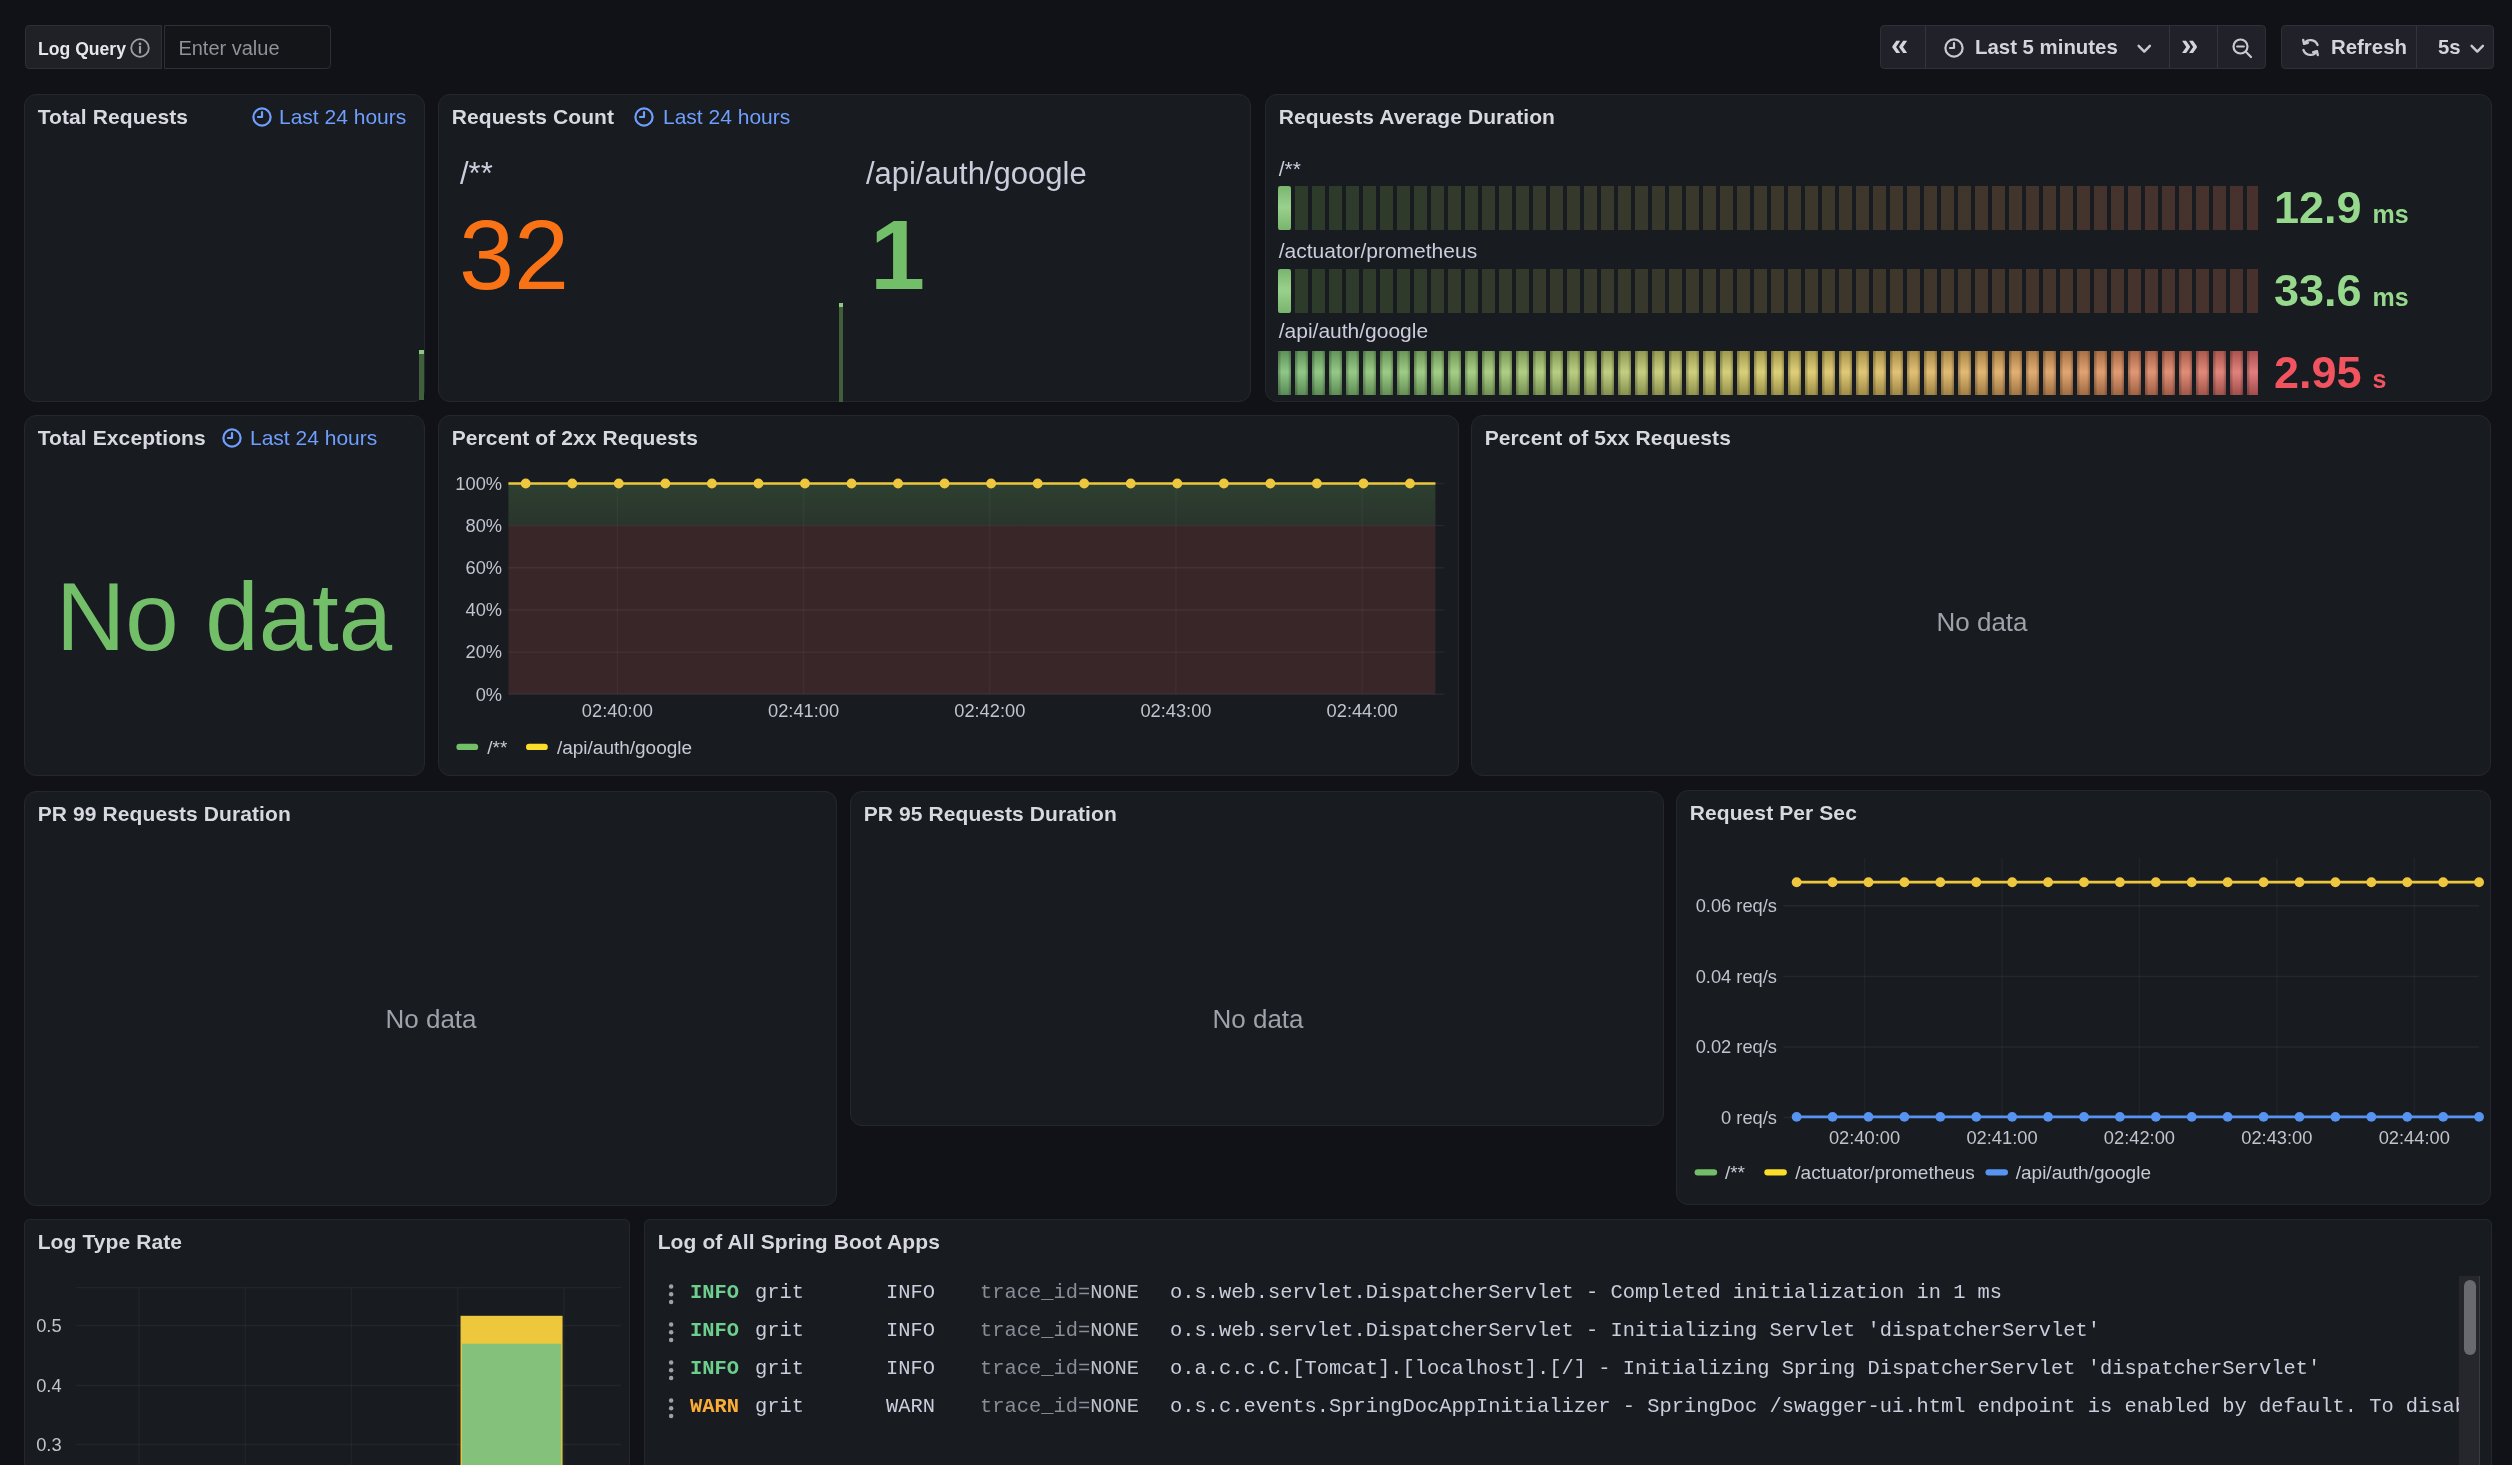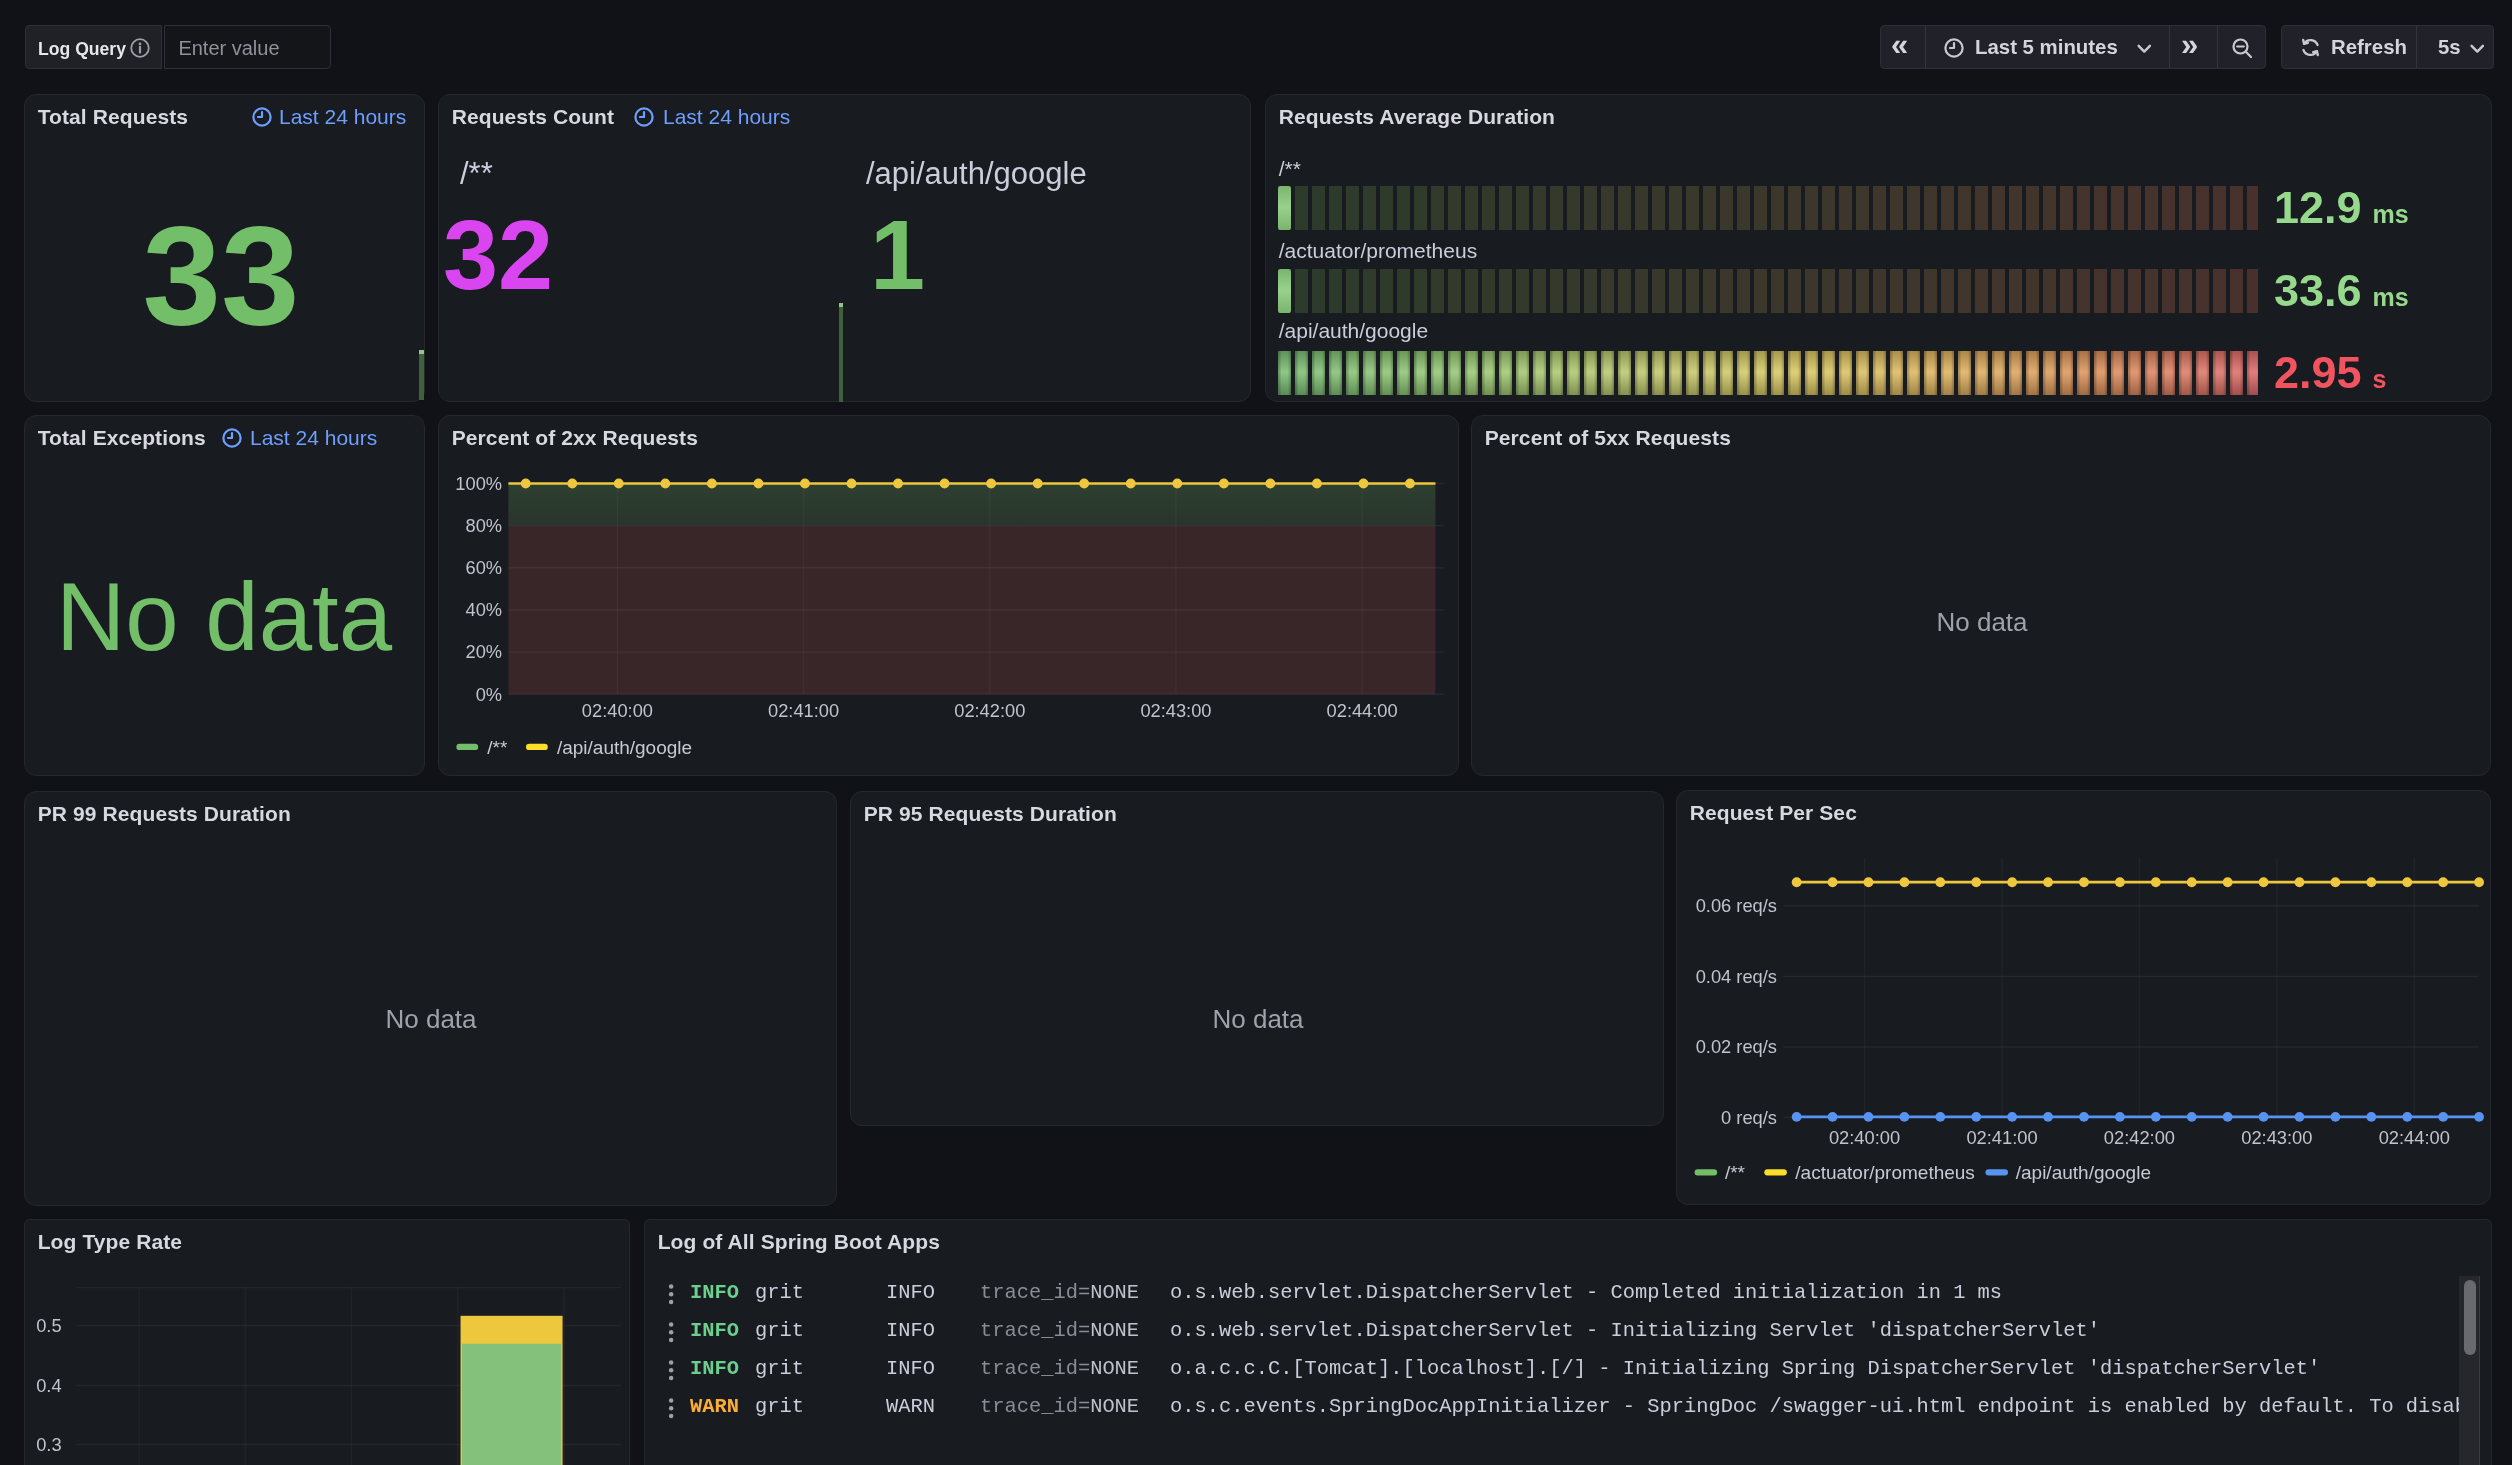--- a/index.html
+++ b/index.html
@@ -63,33 +63,32 @@
       <path d="M6 9.5l6 6 6-6" fill="none" stroke="#c9cad1" stroke-width="2.6" stroke-linecap="round" stroke-linejoin="round"></path>
     </svg>
   </div>
 <div class="p" style="left:24px;top:94px;width:401px;height:308px">
     <span class="pt">Total Requests</span>
     <svg style="position:absolute;left:226px;top:11.3px" width="22" height="22" viewBox="0 0 24 24">
       <circle cx="12" cy="12" r="9.4" fill="none" stroke="#6e9fff" stroke-width="2.4"></circle>
       <path d="M12 6.6V12H7.6" fill="none" stroke="#6e9fff" stroke-width="2.4" stroke-linecap="round" stroke-linejoin="round"></path>
     </svg>
     <span class="lk" style="left:254px">Last 24 hours</span>
-    <div class="abs" style="left:196px;top:180px;transform:translate(-50%,-50%);font-size:141px;font-weight:700;color:#73bf69">33</div>
     <div class="abs" style="left:394px;top:256px;width:5px;height:49px;background:#40603c"></div>
     <div class="abs" style="left:394px;top:255px;width:5px;height:3.5px;background:#8cc981"></div>
   </div>
 <div class="p" style="left:438px;top:94px;width:813px;height:308px">
     <span class="pt">Requests Count</span>
     <svg style="position:absolute;left:194px;top:11.3px" width="22" height="22" viewBox="0 0 24 24">
       <circle cx="12" cy="12" r="9.4" fill="none" stroke="#6e9fff" stroke-width="2.4"></circle>
       <path d="M12 6.6V12H7.6" fill="none" stroke="#6e9fff" stroke-width="2.4" stroke-linecap="round" stroke-linejoin="round"></path>
     </svg>
     <span class="lk" style="left:224px">Last 24 hours</span>
     <div class="abs" style="left:21px;top:61px;font-size:31px;color:#ccccdc">/**</div>
-    <div class="abs" style="left:4px;top:103px;font-size:99px;font-weight:700;color:#d946ef">32</div>
+    <div class="abs" style="left:20px;top:103px;font-size:99px;font-weight:400;color:#f97316">32</div>
     <div class="abs" style="left:427px;top:61px;font-size:31px;color:#ccccdc">/api/auth/google</div>
     <div class="abs" style="left:431px;top:103px;font-size:99px;font-weight:700;color:#73bf69">1</div>
     <div class="abs" style="left:400px;top:211px;width:4.2px;height:96px;background:#40603c"></div>
     <div class="abs" style="left:400px;top:208px;width:4.2px;height:3.5px;background:#8cc981"></div>
   </div>
 <div class="p" style="left:1265px;top:94px;width:1227px;height:308px">
     <span class="pt">Requests Average Duration</span>
     <div class="glab" style="left:12.7px;top:62px">/**</div>
     <div class="bar" style="top:91px;background:repeating-linear-gradient(90deg, transparent 0 13.4px, #181b20 13.4px 17px),linear-gradient(90deg,#2c3b2b 0%,#35392b 30%,#3c372b 55%,#43342c 80%,#48312d 100%)"></div>
     <div class="abs" style="left:12px;top:91px;width:13.4px;height:44px;border-radius:2.8px;background:linear-gradient(180deg,#79b56e 0%,#9ad08d 48%,#79b56e 100%)"></div>

